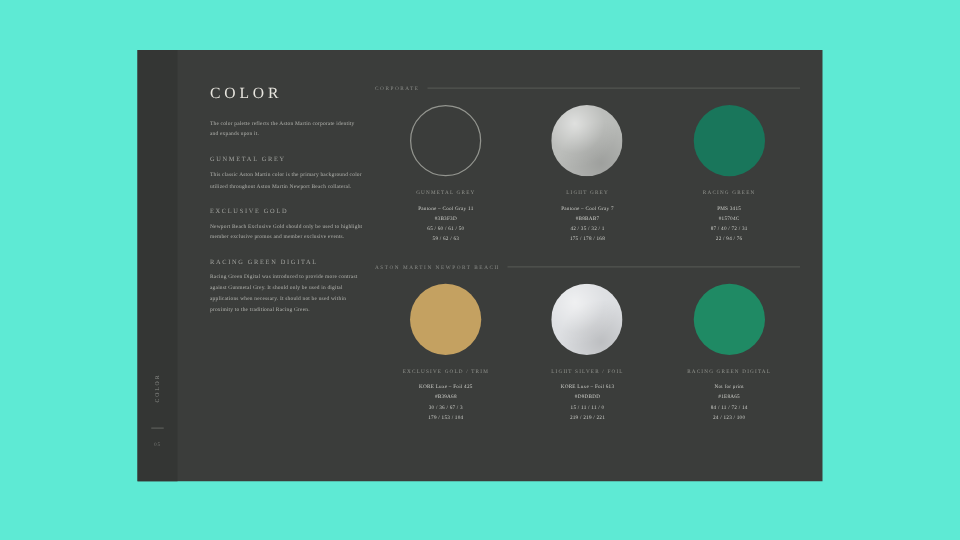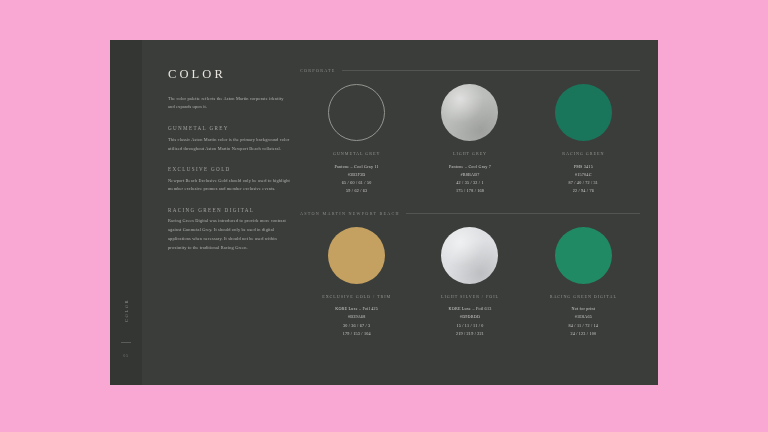--- a/index.html
+++ b/index.html
@@ -6,21 +6,21 @@
   * { box-sizing: border-box; margin: 0; padding: 0; }
   html, body {
     width: 768px; height: 432px;
     background: #4a4a4a;
     font-family: "Liberation Sans", sans-serif;
     overflow: hidden;
   }
   #viewport {
     position: relative;
     width: 768px; height: 432px;
-    background: #f9a8d4;
+    background: #5eead4;
   }
 
   
   #page {
     position: absolute;
     left: 110px; top: 40px;
     width: 548px; height: 345px;
     background: #3b3d3b;
     display: flex;
   }

